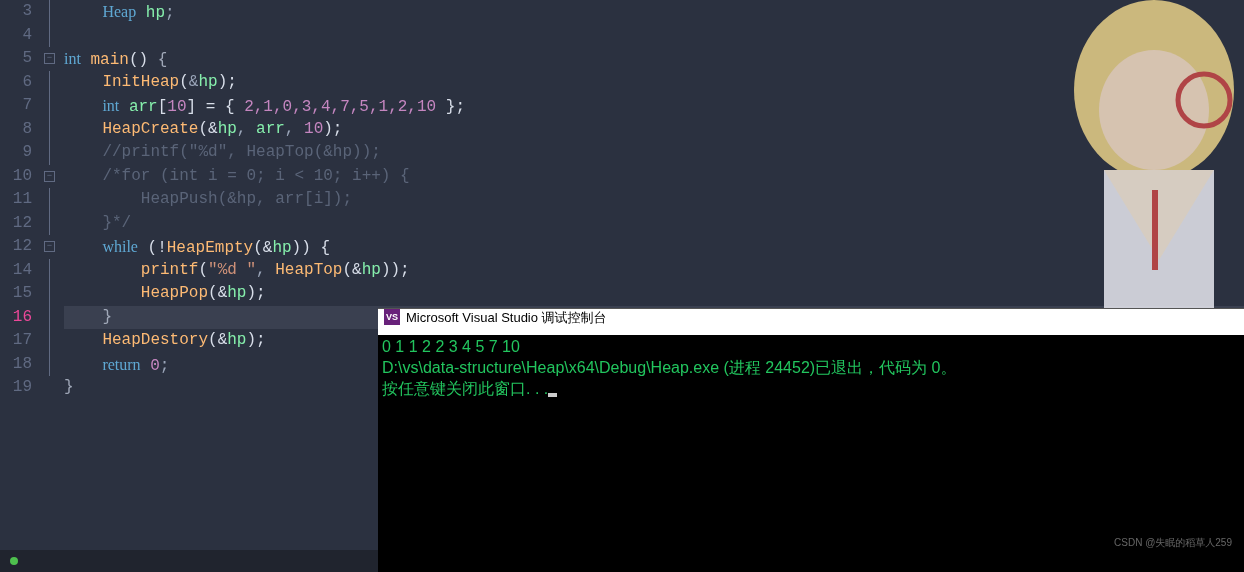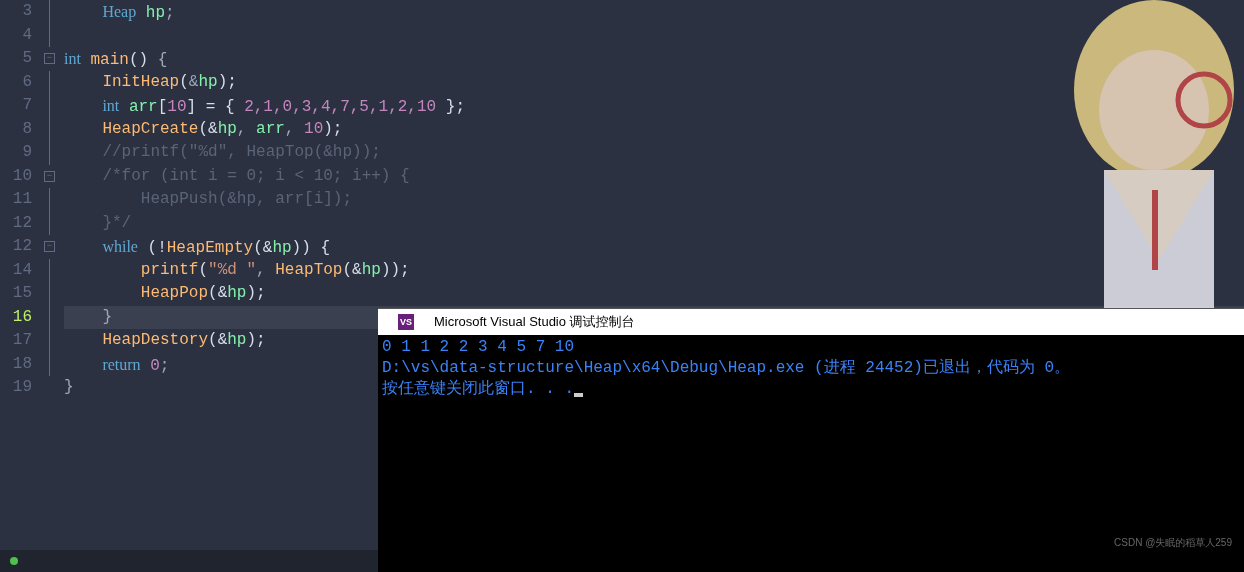--- a/index.html
+++ b/index.html
@@ -20,21 +20,21 @@
 .gutter {
   width: 40px;
   background: #2b3140;
   color: #606a82;
   text-align: right;
   padding-right: 8px;
   padding-top: 0;
   user-select: none;
 }
 .gutter div { height: 23.5px; line-height: 23.5px; }
-.gutter .current { color: #bef264; }
+.gutter .current { color: #ec4899; }
 .fold-col {
   width: 24px;
   background: #2b3140;
   padding-top: 0;
   position: relative;
 }
 .fold-col div { height: 23.5px; position: relative; }
 .fold-box {
   position: absolute;
   left: 4px;
@@ -91,41 +91,40 @@
   width: 866px;
   height: 264px;
   background: #000;
   border-top: 1px solid #555;
 }
 .console-title {
   height: 26px;
   background: #fff;
   color: #000;
   display: flex;
-  align-items: center;
-  padding: 0 20px;
+  padding: 0 6px;
   font-family: 'Segoe UI', sans-serif;
   font-size: 13px;
-  gap: 20px;
+  gap: 6px;
 }
 .console-icon {
   width: 16px;
   height: 16px;
   background: #68217a;
   color: #fff;
   font-size: 9px;
   display: flex;
   align-items: center;
   justify-content: center;
   font-weight: bold;
 }
 .console-body {
   padding: 2px 4px;
-  color: #3b82f6;
-  font-family: Liberation Mono, monospace;
+  color: #22c55e;
+  font-family: Liberation Sans, sans-serif;
   font-size: 16px;
   line-height: 1.3;
   white-space: pre-wrap;
 }
 .cursor {
   display: inline-block;
   width: 9px;
   height: 4px;
   background: #ccc;
   vertical-align: bottom;

